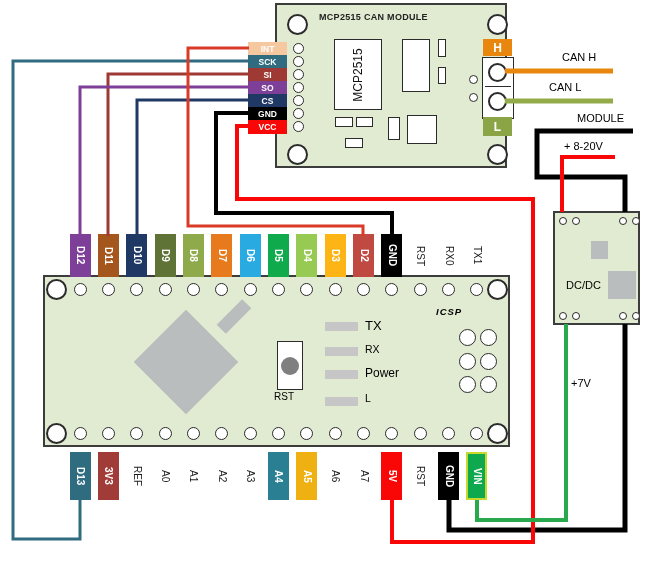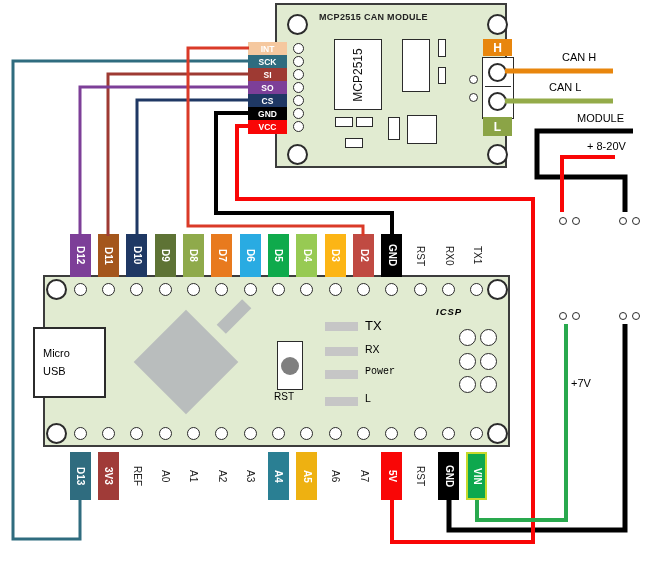--- a/index.html
+++ b/index.html
@@ -49,45 +49,46 @@
     <div class="comp" style="left:205px;top:52px;width:32px;height:62px;"></div>
     <div class="abs" style="left:208px;top:81px;width:26px;height:0;border-top:1.5px solid #2b2b2b;z-index:2;"></div>
     <div class="term-label" style="left: 206px; top: 112px; width: 29px; height: 19px; background: rgb(139, 164, 70);">L</div>
   </div>
 
   <div class="board" id="nano-board" style="left: 43px; top: 275px; width: 467px; height: 172px; background: rgb(225, 235, 209);"></div>
 
   <div class="gcomp" style="left:149px;top:325px;width:74px;height:74px;transform:rotate(45deg);z-index:1;"></div>
   <div class="gcomp" style="left:216px;top:310px;width:36px;height:13px;transform:rotate(-45deg);z-index:1;"></div>
 
-  <div class="comp" style="left:33px;top:327px;width:73px;height:71px;z-index:2;display:flex;flex-direction:column;justify-content:center;padding-left:8px;font-size:11px;line-height:1.6;border-width:2px;">
-    <span>Micro</span>
-    <span>USB</span>
-  </div>
 
   <div class="comp" style="left:277px;top:341px;width:26px;height:49px;z-index:2;"></div>
   <div class="abs" style="left:281px;top:357px;width:18px;height:18px;border-radius:50%;background:#7f7f7f;z-index:3;"></div>
   <div class="abs" style="left:274px;top:391px;font-size:10px;z-index:2;">RST</div>
 
   <div class="gcomp" style="left:325px;top:322px;width:33px;height:9px;background:#c6c6c6;z-index:2;"></div>
   <div class="gcomp" style="left:325px;top:347px;width:33px;height:9px;background:#c6c6c6;z-index:2;"></div>
   <div class="gcomp" style="left:325px;top:370px;width:33px;height:9px;background:#c6c6c6;z-index:2;"></div>
   <div class="gcomp" style="left:325px;top:397px;width:33px;height:9px;background:#c6c6c6;z-index:2;"></div>
   <div class="abs" style="left:365px;top:318px;font-size:13px;z-index:2;">TX</div>
   <div class="abs" style="left:365px;top:343px;font-size:10.5px;z-index:2;">RX</div>
-  <div class="abs" style="left:365px;top:366px;font-size:10px;z-index:2;font-family:Liberation Mono, monospace;">Power</div>
+  <div class="abs" style="left:365px;top:366px;font-size:12px;z-index:2;">Power</div>
   <div class="abs" style="left:365px;top:392px;font-size:10.5px;z-index:2;">L</div>
 
   <div class="abs" style="left:436px;top:306px;font-size:9.5px;font-weight:bold;letter-spacing:1px;z-index:2;font-style:italic;">ICSP</div>
 
+  <div class="board" id="dcdc-board" style="left: 553px; top: 211px; width: 87px; height: 114px; background: rgb(225, 235, 209);">
+    <div class="gcomp" style="left:36px;top:28px;width:17px;height:18px;"></div>
+    <div class="gcomp" style="left:53px;top:58px;width:28px;height:28px;"></div>
+    <div class="abs" style="left:11px;top:66px;font-size:11px;">DC/DC</div>
+  </div>
 
   <div class="label" style="left:562px;top:51px;">CAN H</div>
   <div class="label" style="left:549px;top:81px;">CAN L</div>
   <div class="label" style="left:577px;top:112px;">MODULE</div>
-  <div class="label" style="left:587px;top:140px;">+ 8-20V</div>
+  <div class="label" style="left:564px;top:140px;">+ 8-20V</div>
   <div class="label" style="left:571px;top:329px;margin-top:48px;">+7V</div>
 
   <div id="holes-layer" class="abs" style="left:0;top:0;width:659px;height:568px;z-index:3;pointer-events:none;">
       <div class="hole" style="left: 73.5px; top: 282.5px; width: 13px; height: 13px; border-width: 1.6px;"></div>
       <div class="hole" style="left: 101.85px; top: 282.5px; width: 13px; height: 13px; border-width: 1.6px;"></div>
       <div class="hole" style="left: 130.2px; top: 282.5px; width: 13px; height: 13px; border-width: 1.6px;"></div>
       <div class="hole" style="left: 158.55px; top: 282.5px; width: 13px; height: 13px; border-width: 1.6px;"></div>
       <div class="hole" style="left: 186.9px; top: 282.5px; width: 13px; height: 13px; border-width: 1.6px;"></div>
       <div class="hole" style="left: 215.25px; top: 282.5px; width: 13px; height: 13px; border-width: 1.6px;"></div>
       <div class="hole" style="left: 243.6px; top: 282.5px; width: 13px; height: 13px; border-width: 1.6px;"></div>

